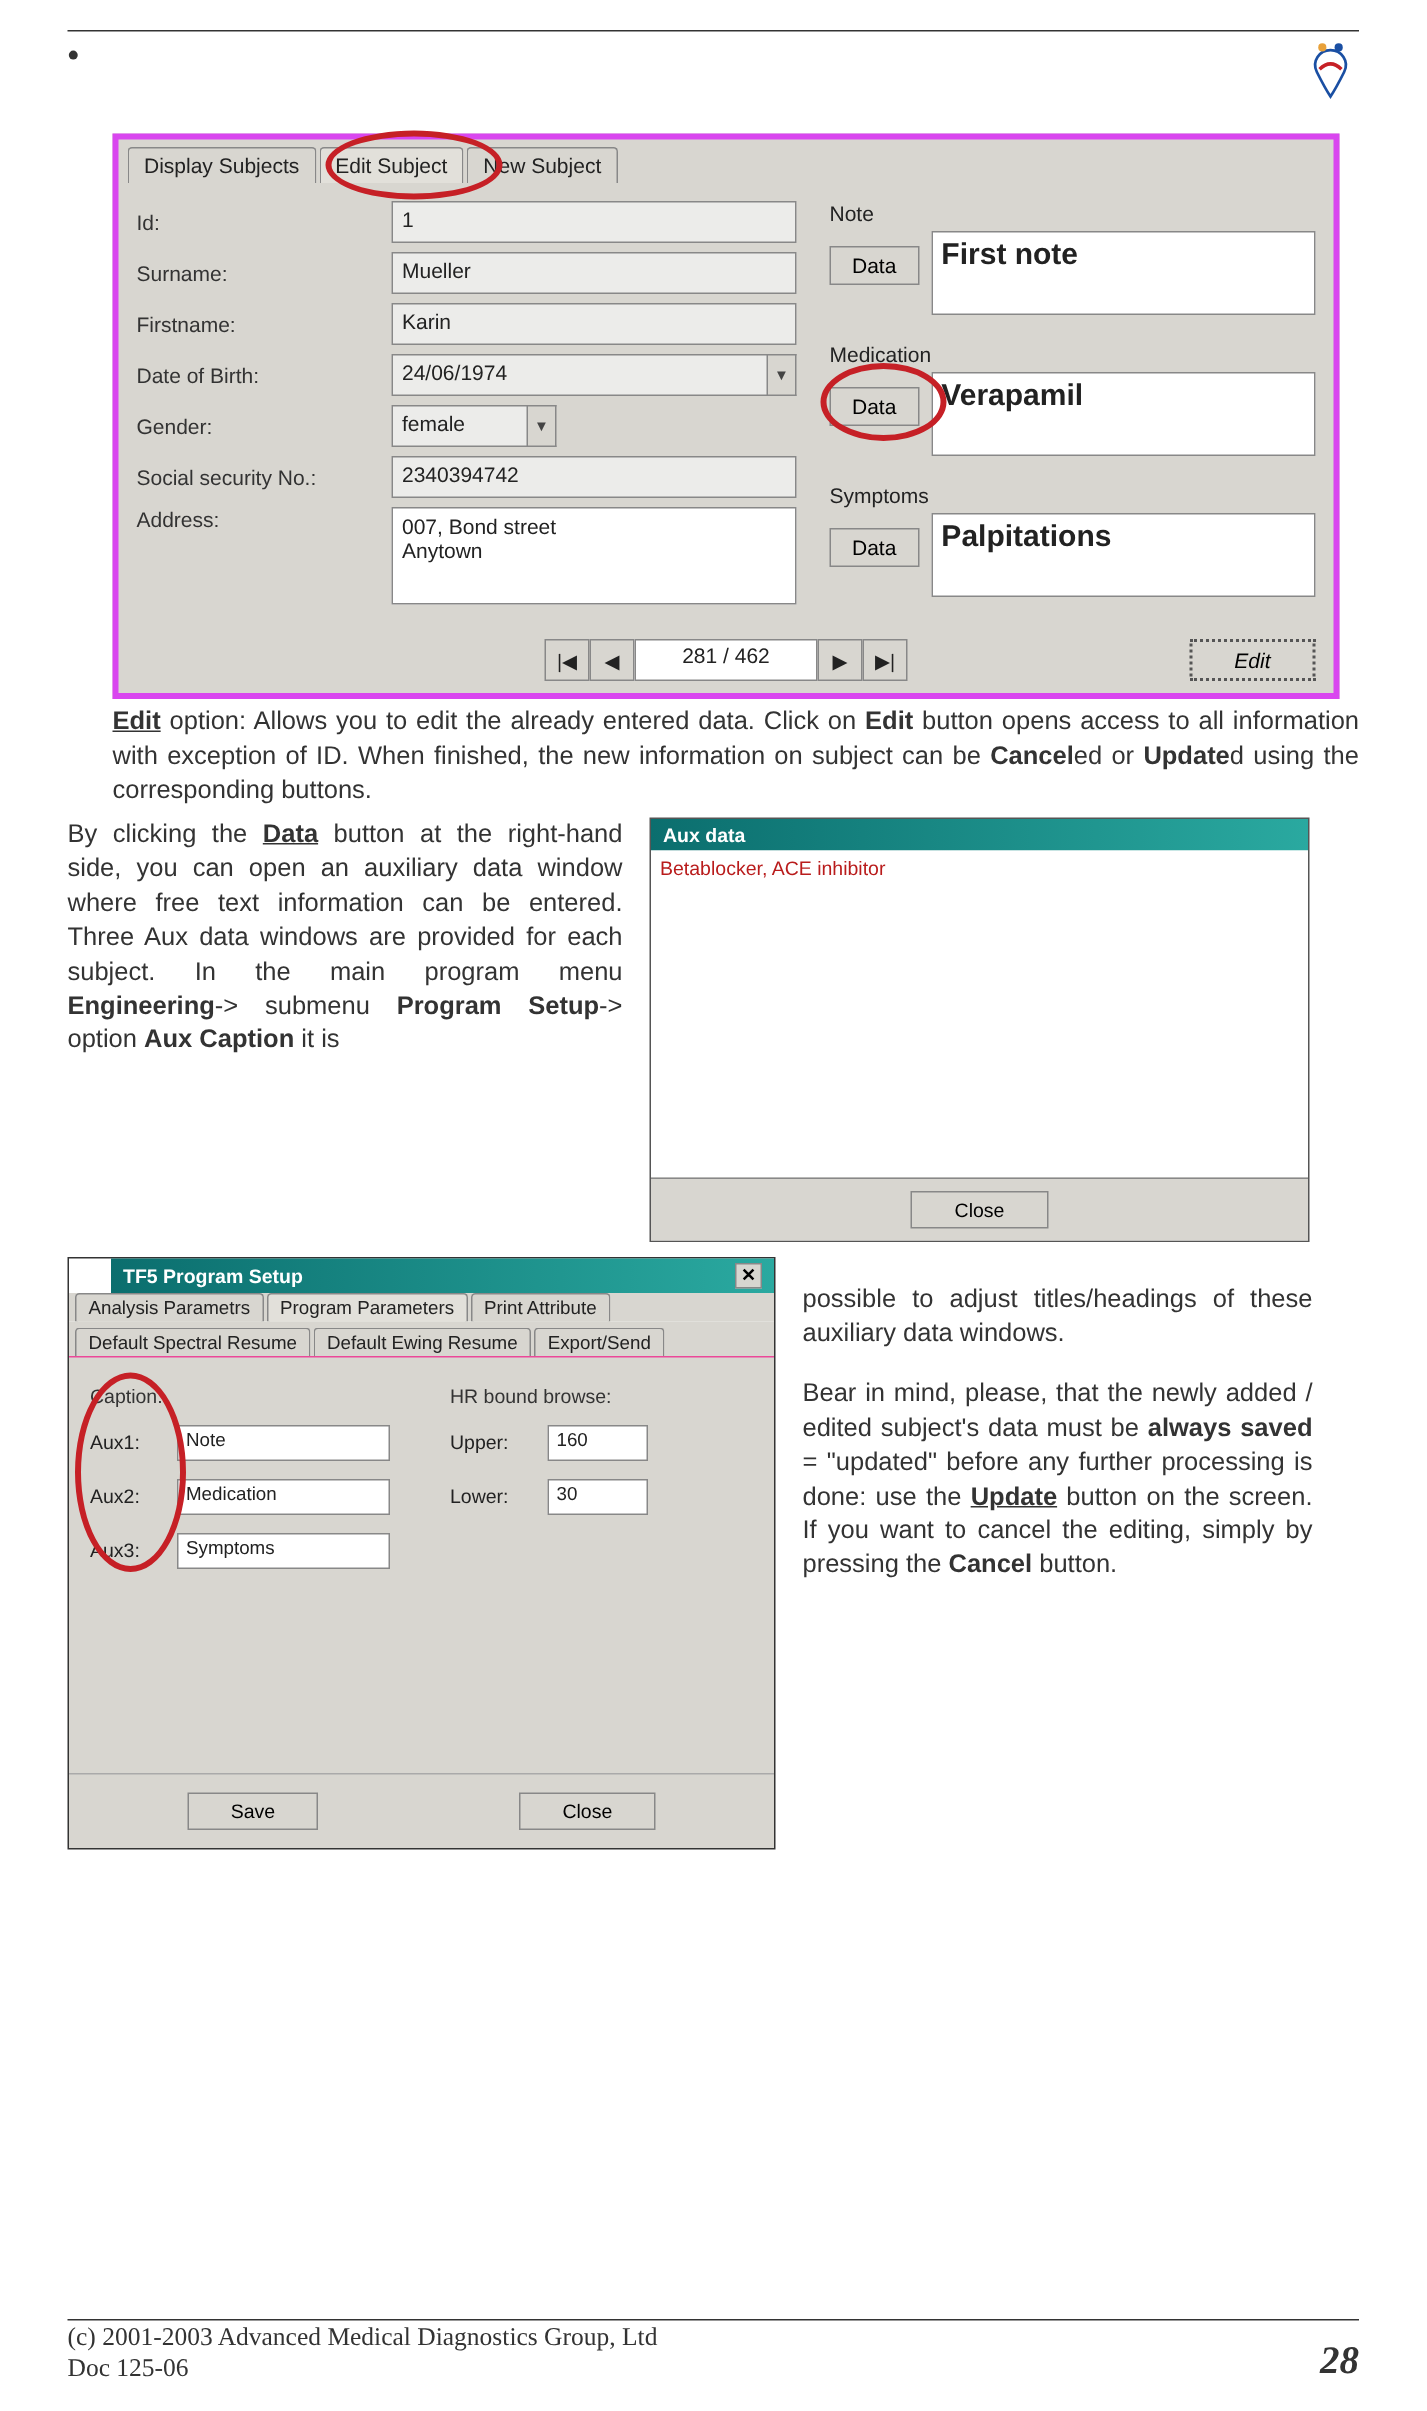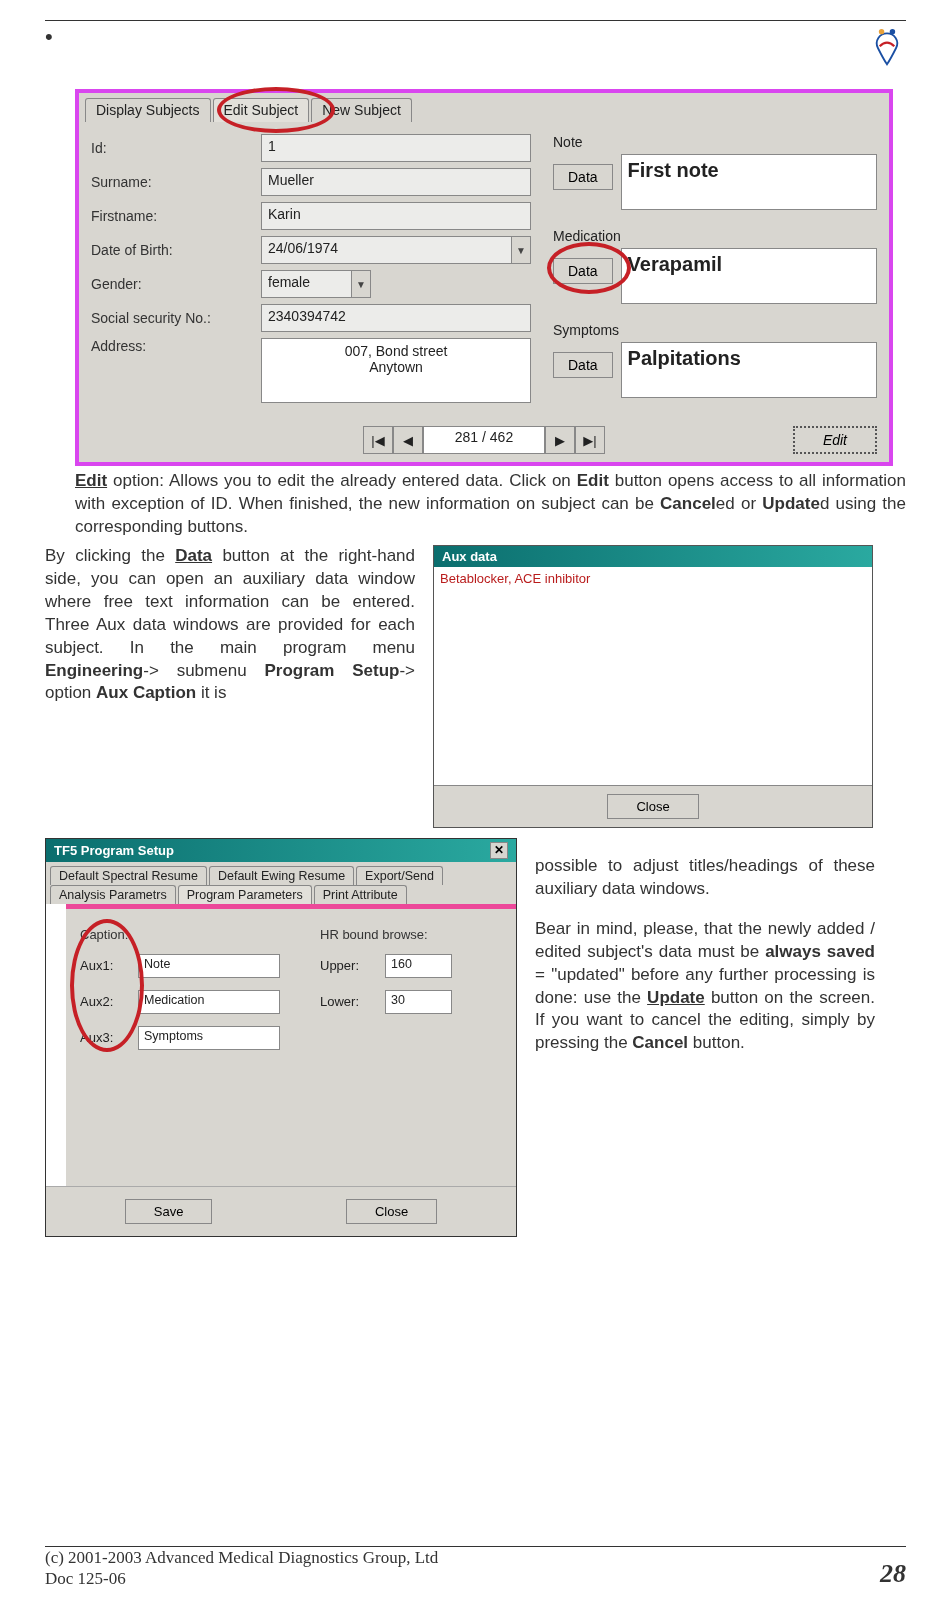--- a/index.html
+++ b/index.html
@@ -95,21 +95,20 @@
   }
   .address-box {
     flex: 1;
     background: #fff;
     border: 1px solid #888;
     padding: 4px 6px;
     font-size: 14px;
     color: #222;
     height: 55px;
     white-space: pre-line;
-    text-align: center;
   }
   .combo {
     display: flex; flex:1;
   }
   .combo .inp { flex:1; }
   .combo-btn {
     width: 18px; height: 26px;
     background: #d8d6d0;
     border:1px solid #888;
     border-left:none;
@@ -248,20 +247,21 @@
     position:relative;
   }
   .setup-title {
     background: linear-gradient(to right,#0b6e6e,#2aa9a0);
     color:#fff;
     font-weight:bold;
     padding:3px 8px;
     display:flex;
     justify-content:space-between;
     align-items:center;
+    margin-left:28px;
   }
   .close-x {
     background:#d8d6d0;
     color:#000;
     width:16px; height:15px;
     text-align:center;
     font-weight:bold;
     font-size:12px;
     line-height:14px;
     border:1px solid #888;
@@ -281,22 +281,21 @@
     font-size:12.5px;
     border-top-left-radius:3px;
     border-top-right-radius:3px;
   }
   .stab.active { background:#e2e0da; }
   .setup-body {
     background:#d8d6d0;
     padding:18px 14px 14px 14px;
     height:245px;
     position:relative;
-    border-top:5px solid #ec4899;
-    margin-left:20px;
+    border-top:1px solid #ec4899;
   }
   .cap-group {
     position: relative;
     float: left;
     width: 240px;
   }
   .hr-group {
     float: left;
     width: 180px;
   }
@@ -464,29 +463,29 @@
       </div>
     </div>
   </div>
 
   <div class="flex-lower">
     <div class="setup-win">
       <div class="setup-title">
         <span>TF5 Program Setup</span>
         <span class="close-x">✕</span>
       </div>
+      <div class="setup-tabs" style="padding-top:0">
+        <div class="stab">Analysis Parametrs</div>
+        <div class="stab active">Program Parameters</div>
+        <div class="stab">Print Attribute</div>
+      </div>
       <div class="setup-tabs">
         <div class="stab">Default Spectral Resume</div>
         <div class="stab">Default Ewing Resume</div>
         <div class="stab">Export/Send</div>
-      </div>
-      <div class="setup-tabs" style="padding-top:0">
-        <div class="stab">Analysis Parametrs</div>
-        <div class="stab active">Program Parameters</div>
-        <div class="stab">Print Attribute</div>
       </div>
       <div class="setup-body">
         <div class="cap-group">
           <span class="grp-lbl">Caption:</span>
           <div class="cap-row">
               <span class="cl">Aux1:</span>
               <div class="ci">Note</div>
             </div>
           <div class="cap-row">
               <span class="cl">Aux2:</span>

